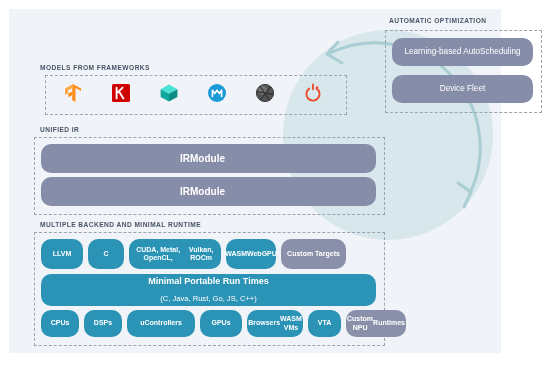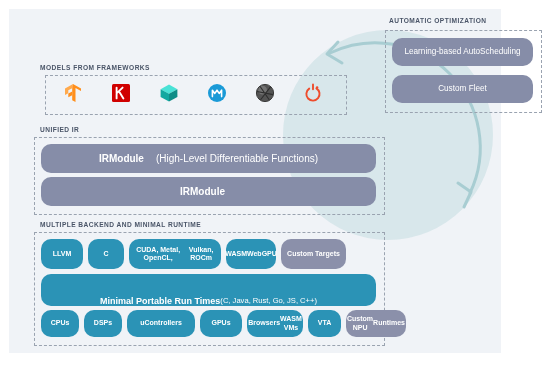--- a/index.html
+++ b/index.html
@@ -28,21 +28,21 @@
   .chip.grey{background:#8b90aa;}
   .chip.slate{background:#868da8;}
 
   .ir-chip{font-size:10px;}
   .ir-chip b{font-weight:700;margin-right:12px;}
   .ir-chip span{font-weight:400;}
 
   .opt-chip{font-size:8.2px;font-weight:400;}
 
   .backend-chip{font-size:7px;font-weight:600;padding:0 3px;}
-  .runtime-chip{font-size:9px;font-weight:700;flex-direction:row;align-items:flex-end;}
+  .runtime-chip{font-size:9px;font-weight:700;flex-direction:column;}
   .runtime-chip .sub{font-size:7.6px;font-weight:400;margin-top:9px;}
   .hw-chip{font-size:7px;font-weight:600;padding:0 3px;}
 
   
   .fw-icon{position:absolute;width:22px;height:22px;}
 </style>
 </head>
 <body>
 
 <div id="canvas">
@@ -57,21 +57,21 @@
       <path d="M 178 163 L 191 172 L 184 187" fill="none" stroke="#a8cdd2" stroke-width="3" stroke-linecap="round" stroke-linejoin="round"></path>
     </svg>
   </div>
 
   <div class="caption" style="left:389px;top:17px;">AUTOMATIC OPTIMIZATION</div>
 
   <div class="group" style="left:385px;top:30px;width:155px;height:81px;"></div>
 
   <div class="chip slate opt-chip" style="left:392px;top:38px;width:141px;height:28px;">Learning-based AutoScheduling</div>
 
-  <div class="chip slate opt-chip" style="left:392px;top:75px;width:141px;height:28px;">Custom Fleet</div>
+  <div class="chip slate opt-chip" style="left:392px;top:75px;width:141px;height:28px;">Device Fleet</div>
 
   <div class="caption" style="left:40px;top:64px;">MODELS FROM FRAMEWORKS</div>
 
   <div class="group" style="left:45px;top:75px;width:300px;height:38px;"></div>
 
   <div class="fw-icon" style="left:62px;top:82px;">
     <svg width="22" height="22" viewBox="0 0 22 22">
       <path d="M11 2 L19 6.4 L19 9 L13.5 6 L13.5 20 L10.2 18.2 L10.2 4.2 Z" fill="#ff8f1c"></path>
       <path d="M11 2 L3 6.4 L3 13 L6.3 11.2 L6.3 8.3 L10.2 6.2 Z" fill="#ffa94d"></path>
       <path d="M6.3 11.6 L10.2 9.6 L10.2 13.2 L6.3 15.2 Z" fill="#ff8f1c"></path>
@@ -116,21 +116,20 @@
       <circle cx="15.1" cy="5.5" r="1.25" fill="#ee4c2c"></circle>
     </svg>
   </div>
 
   <div class="caption" style="left:40px;top:126px;">UNIFIED IR</div>
 
   <div class="group" style="left:34px;top:137px;width:349px;height:76px;"></div>
 
   <div class="chip slate ir-chip" style="left:41px;top:144px;width:335px;height:29px;">
     <b>IRModule</b>
-    <span>(High-Level Differentiable Functions)</span>
   </div>
 
   <div class="chip slate ir-chip" style="left:41px;top:177px;width:335px;height:29px;">
     <b>IRModule</b>
   </div>
 
   <div class="caption" style="left:40px;top:221px;">MULTIPLE BACKEND AND MINIMAL RUNTIME</div>
 
   <div class="group" style="left:34px;top:232px;width:349px;height:112px;"></div>
 

